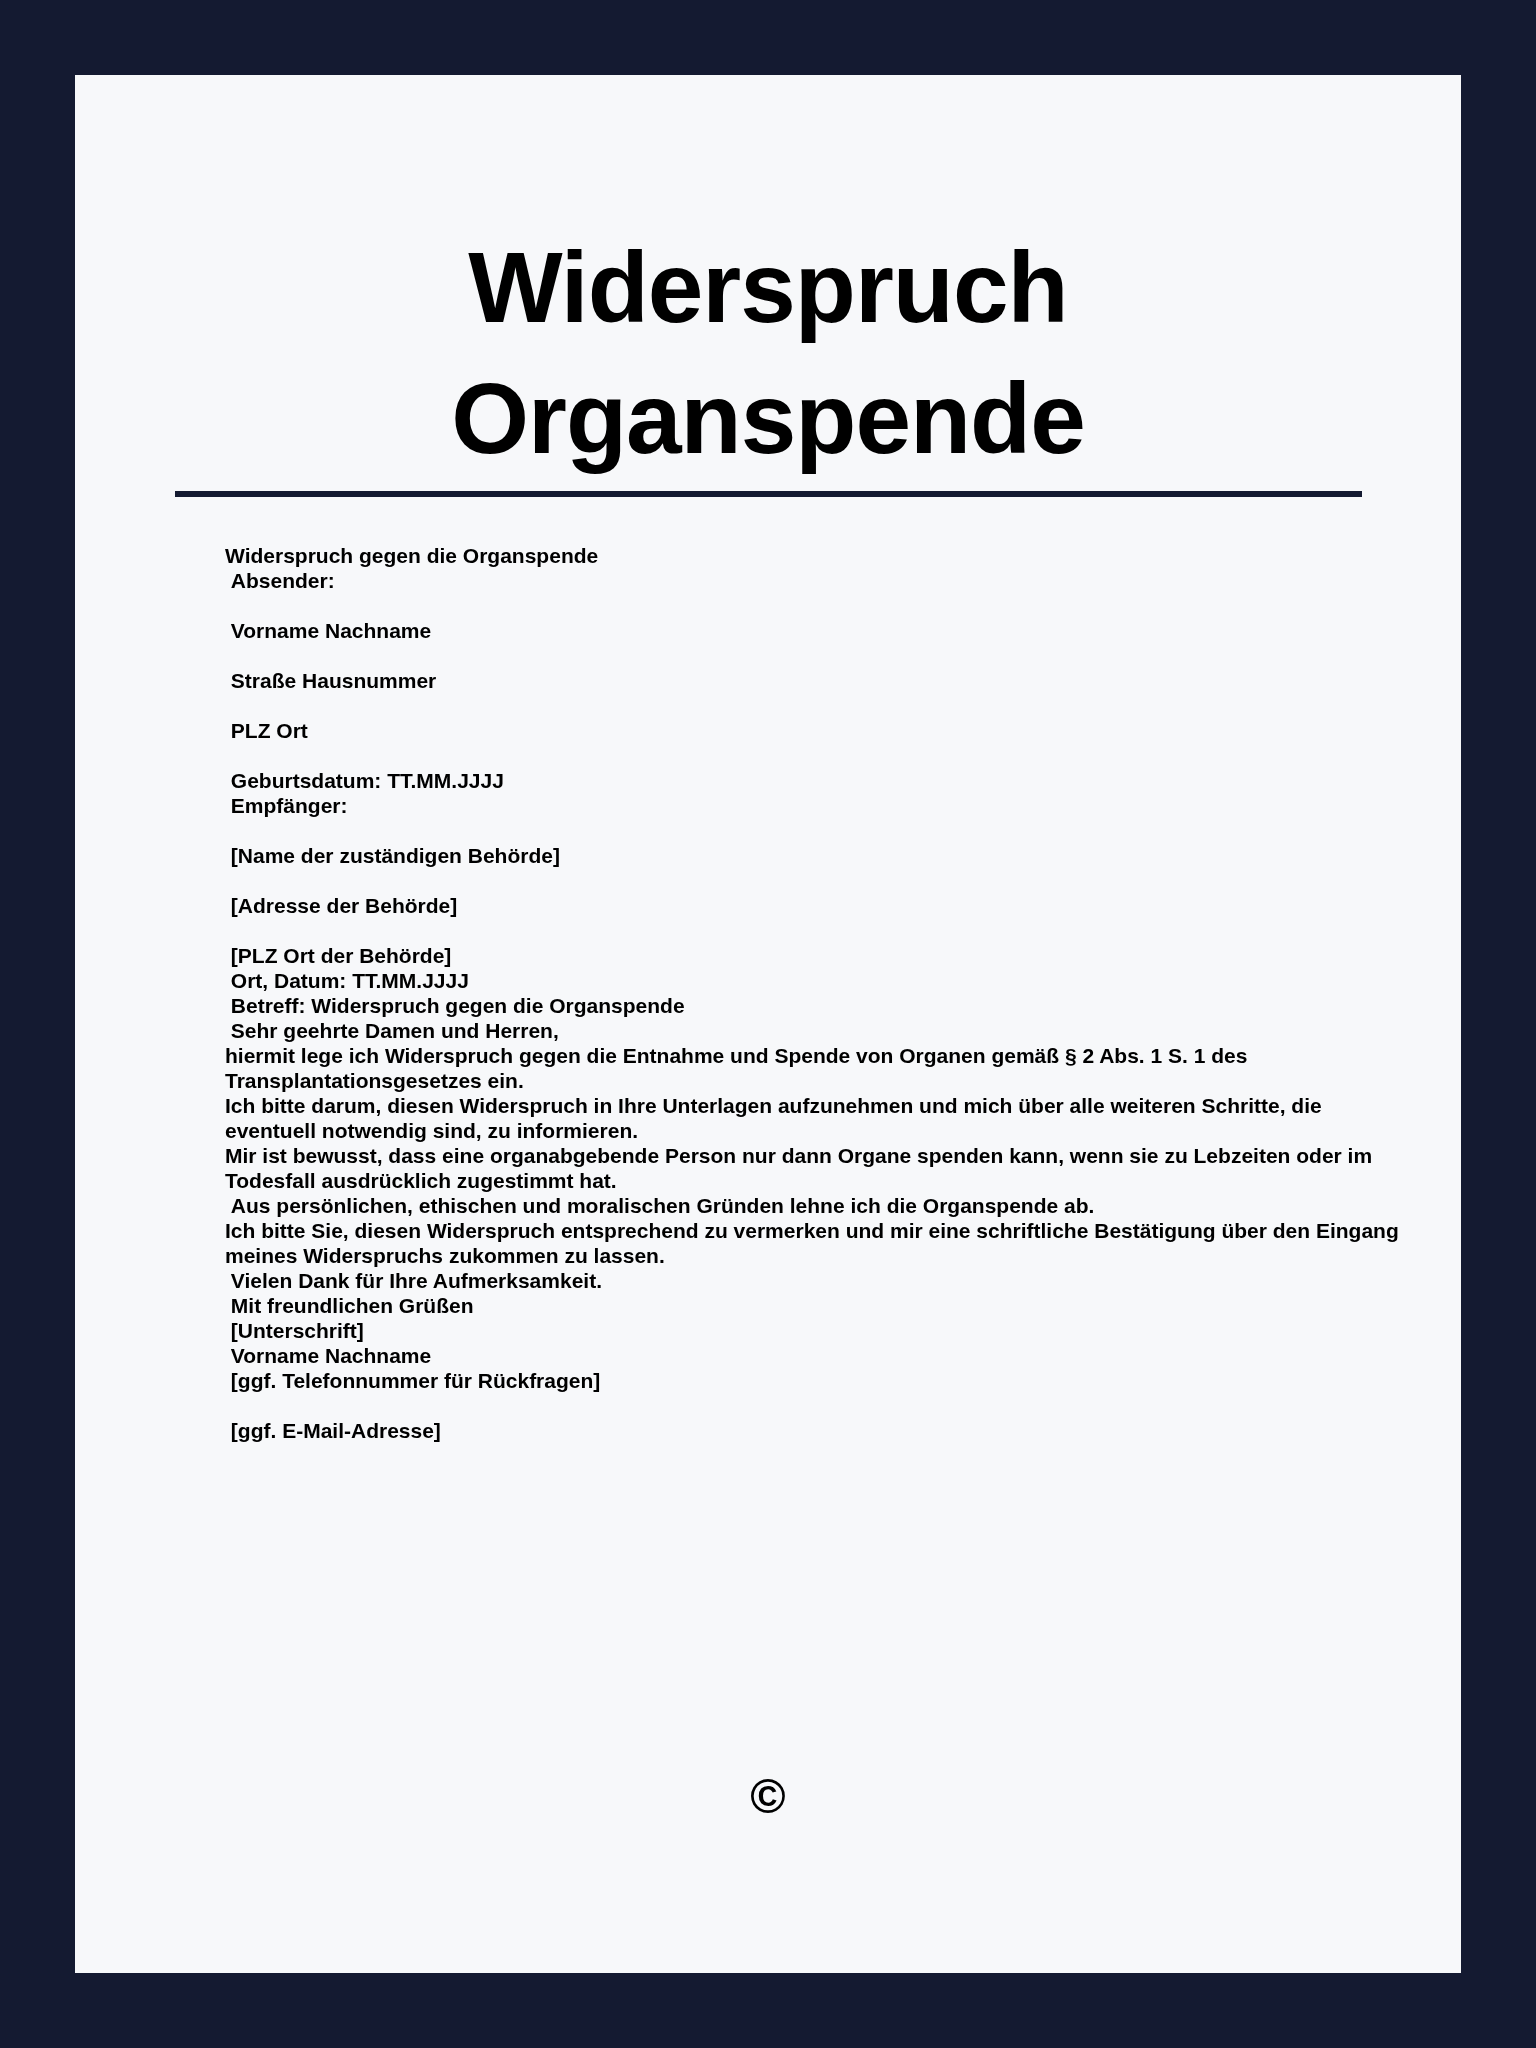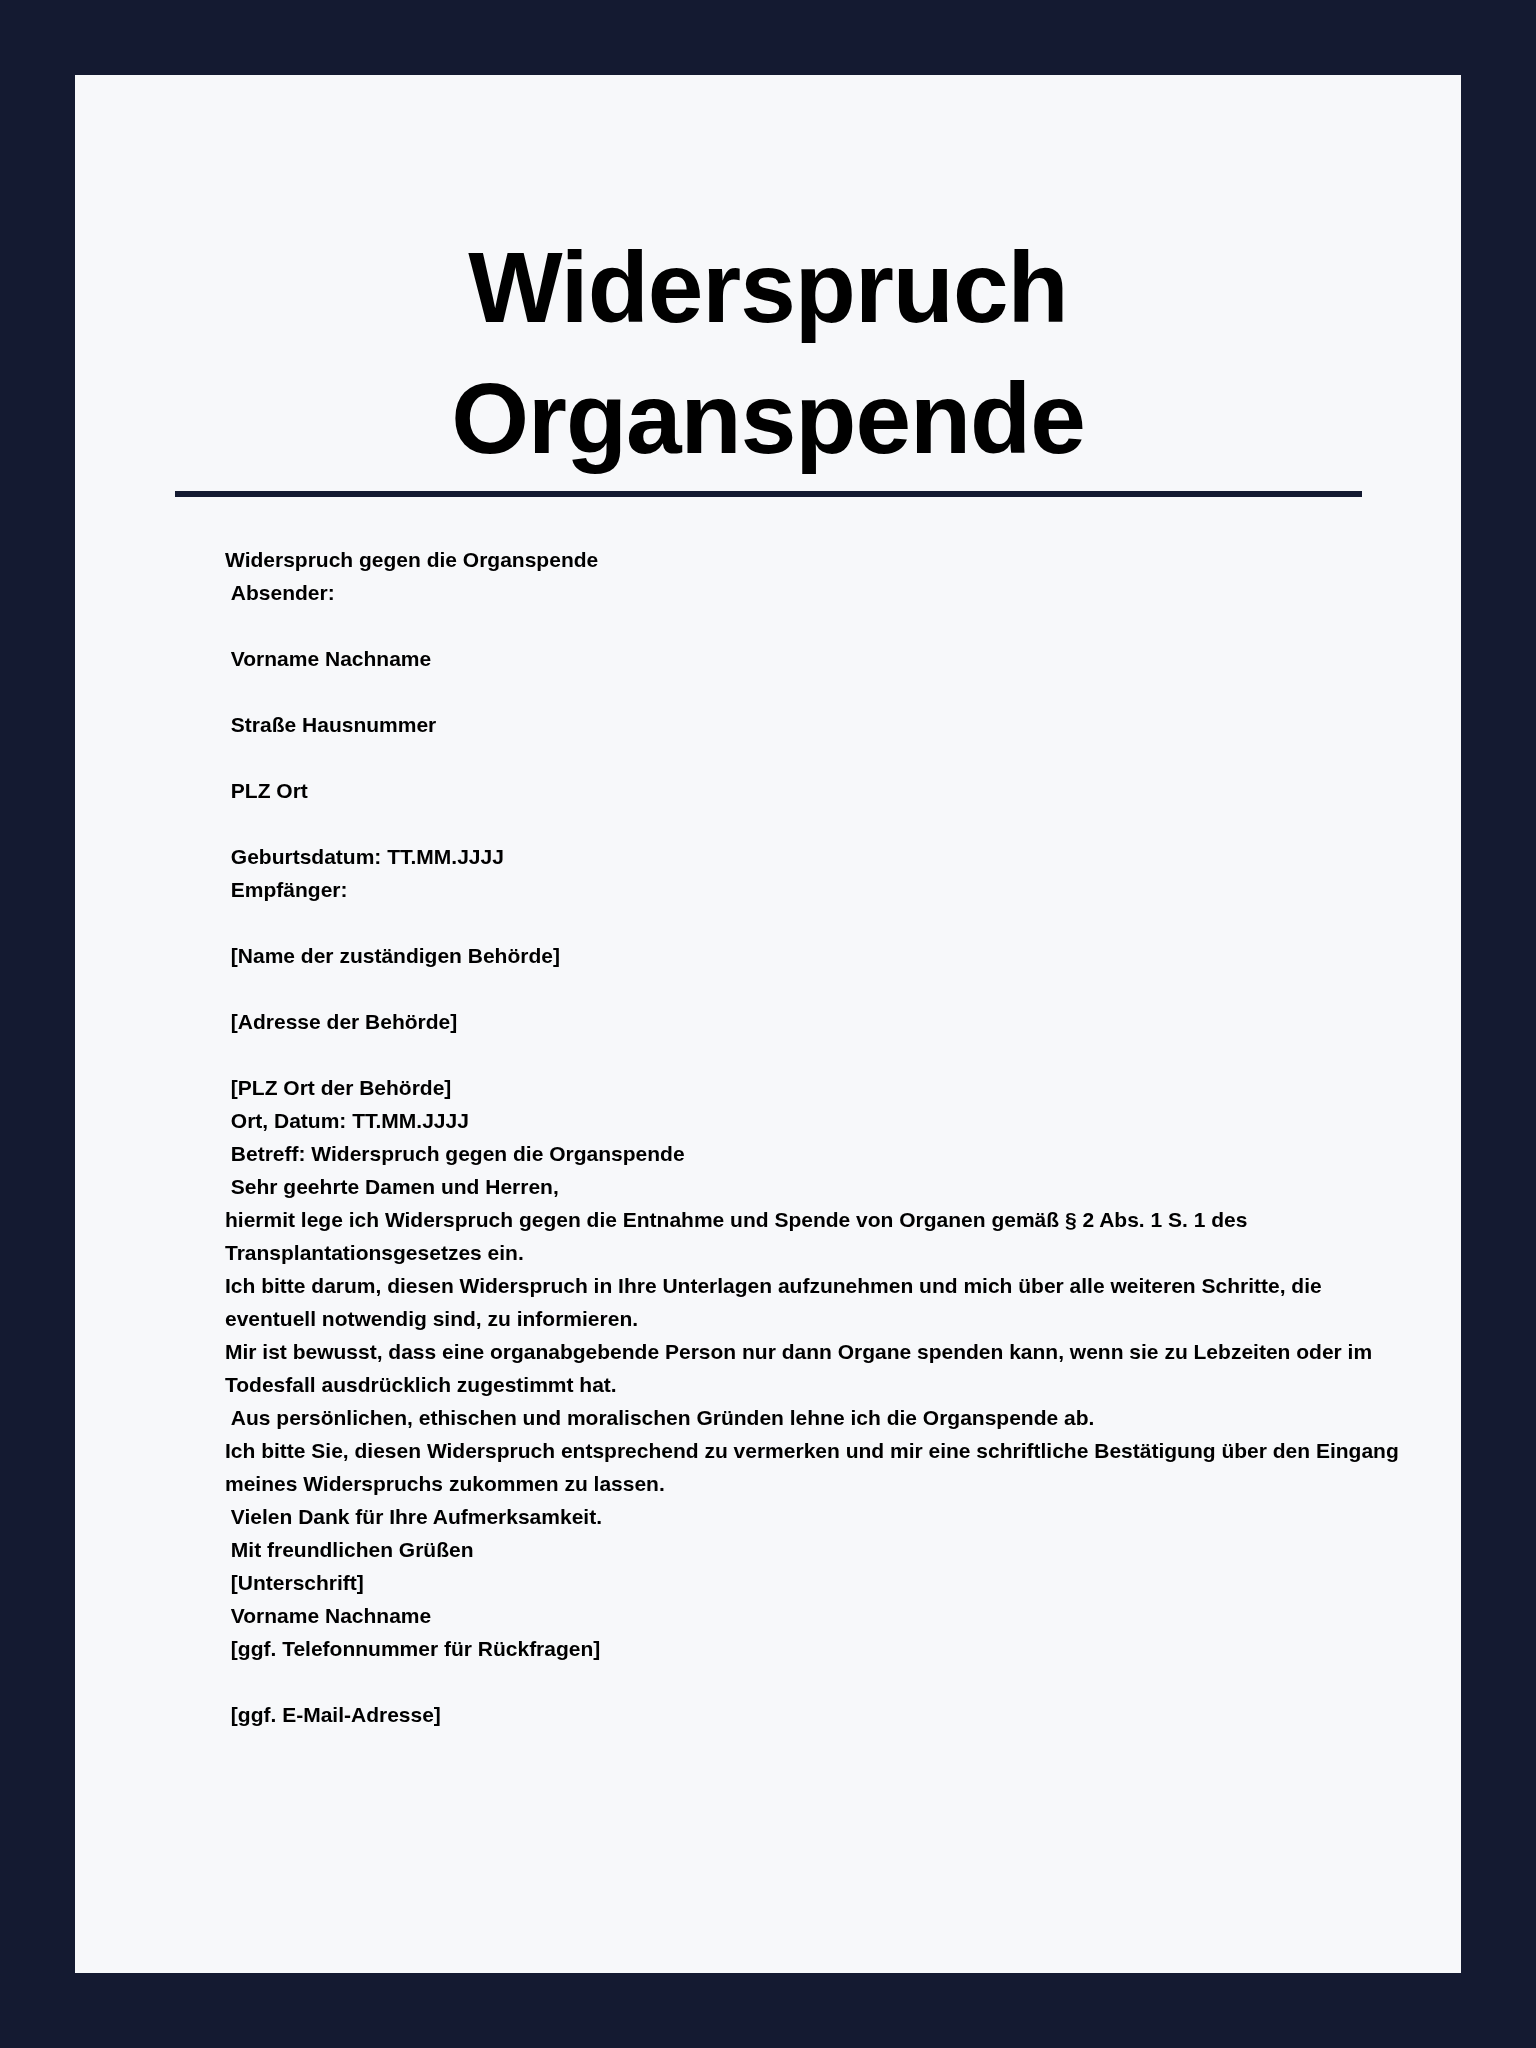--- a/index.html
+++ b/index.html
@@ -41,21 +41,21 @@
   .title-divider {
     height: 6px;
     background: var(--divider-color, #141a31);
     margin: 7px 99px 0 100px;
     border: none;
   }
   .letter-body {
     margin: 46px 36px 0 150px;
     font-weight: bold;
     font-size: 21px;
-    line-height: 33px;
+    line-height: 25px;
     white-space: pre-wrap;
     color: var(--text-color, #000000);
   }
   .copyright {
     margin-top: 330px;
     text-align: center;
     font-weight: bold;
     font-size: 48px;
     line-height: 1;
     color: var(--text-color, #000000);

